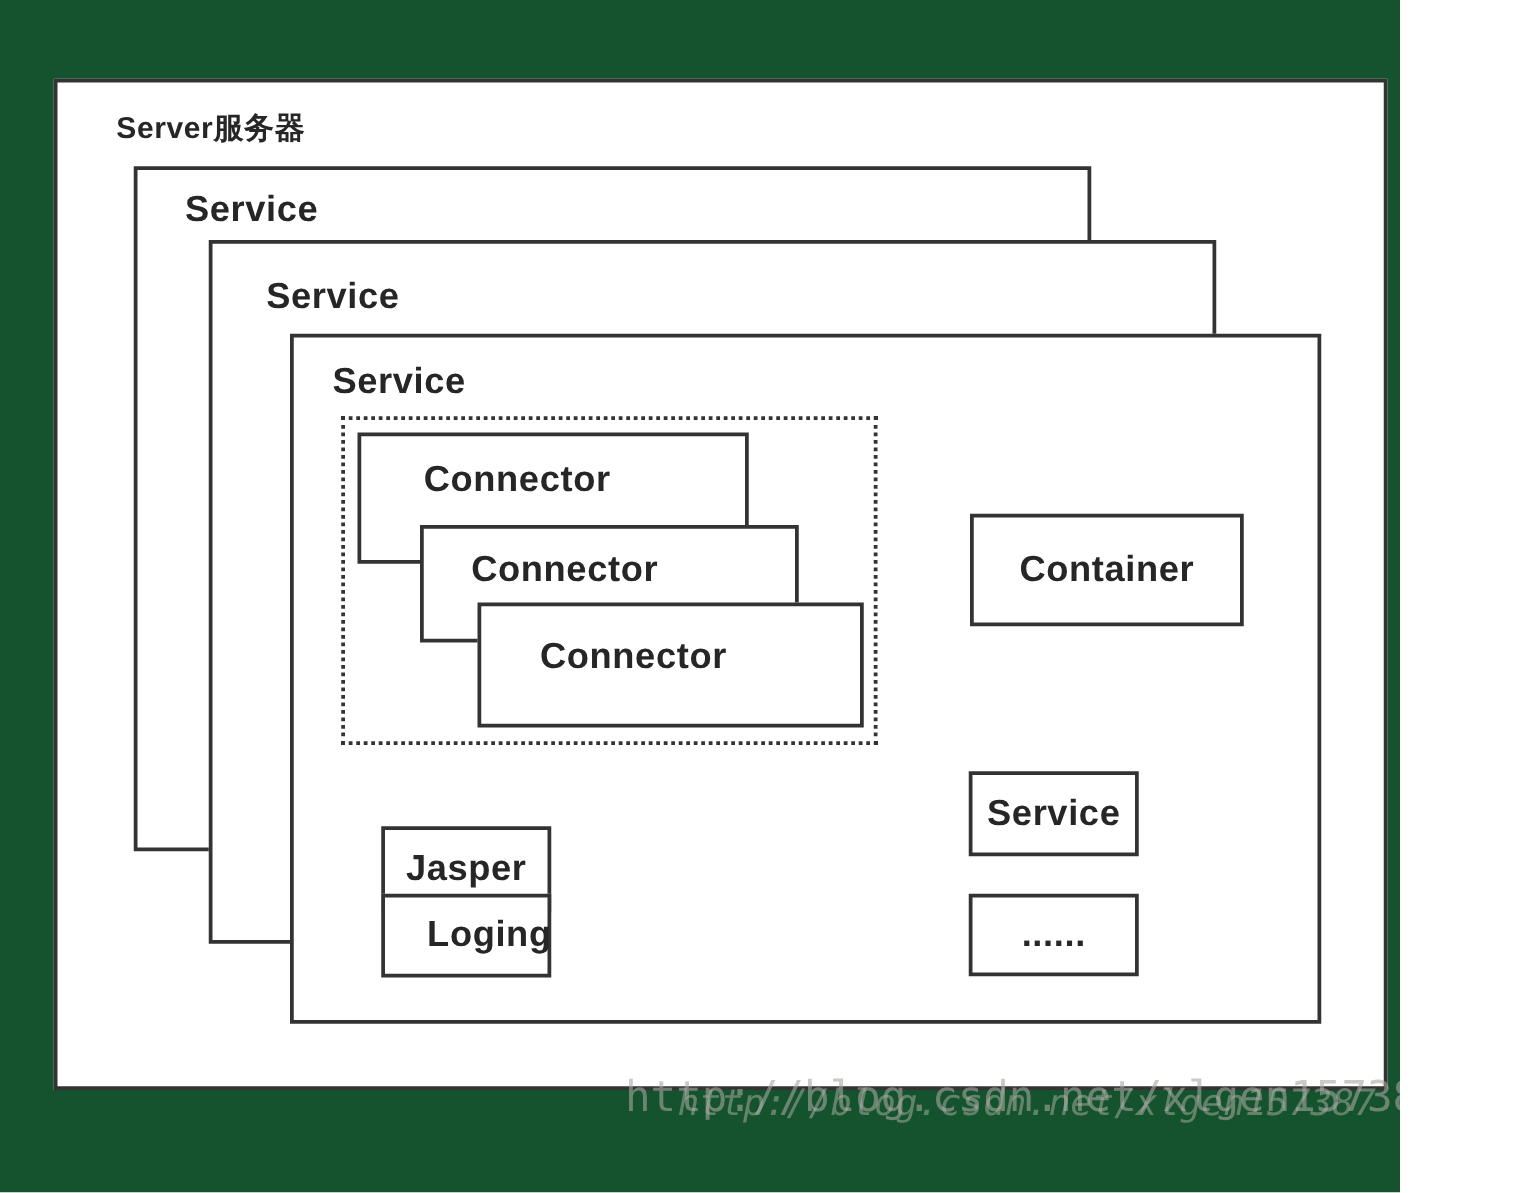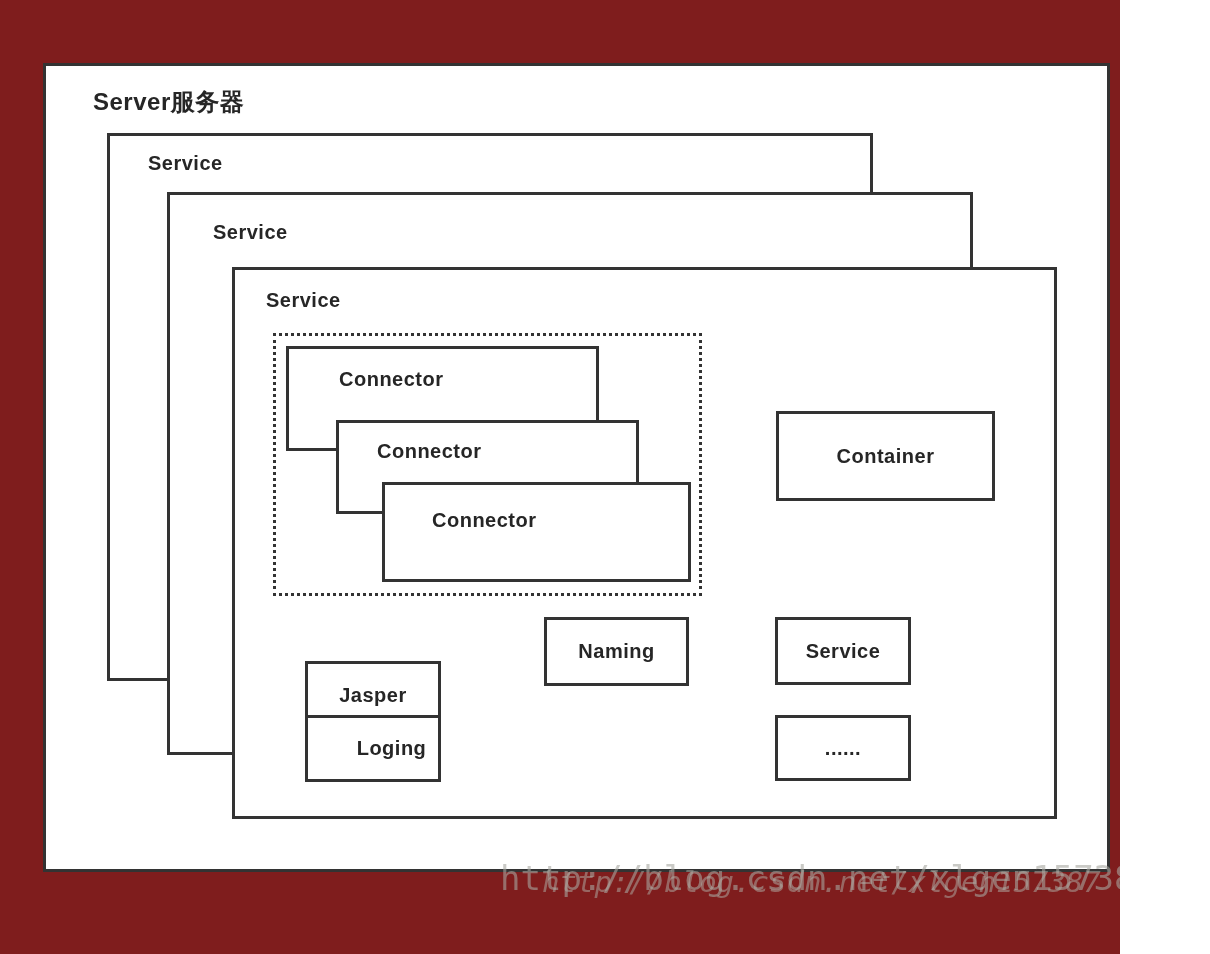--- a/index.html
+++ b/index.html
@@ -4,34 +4,34 @@
 <style>
   html, body {
     margin: 0;
     padding: 0;
     background: #ffffff;
   }
   .canvas {
     position: relative;
     width: 1120px;
     height: 954px;
-    background: #7f1d1d;
+    background: #14532d;
     font-family: "Liberation Sans", sans-serif;
     overflow: hidden;
   }
   .box {
     position: absolute;
     box-sizing: border-box;
     border: 3px solid #333333;
     background: #ffffff;
   }
   .label {
     font-weight: bold;
     color: #262626;
-    font-size: 20px;
+    font-size: 29px;
     letter-spacing: 0.5px;
     white-space: nowrap;
   }
   
   .server-box { left: 43px; top: 63px; width: 1067px; height: 809px; background: #ffffff; }
   .server-label { position: absolute; left: 47px; top: 20px; font-size: 24px; }
 
   
   .service-1 { left: 107px; top: 133px; width: 766px; height: 548px; z-index: 1; }
   .service-2 { left: 167px; top: 192px; width: 806px; height: 563px; z-index: 2; }
@@ -136,23 +136,20 @@
     </div>
 
     <div class="box container-box">
       <div class="label">Container</div>
     </div>
 
     <div class="box comp comp-jasper">
       <div class="label">Jasper</div>
     </div>
 
-    <div class="box comp comp-naming">
-      <div class="label">Naming</div>
-    </div>
 
     <div class="box comp comp-session">
       <div class="label">Service</div>
     </div>
 
     <div class="box comp comp-loging">
       <div class="label">Loging</div>
     </div>
 
 

